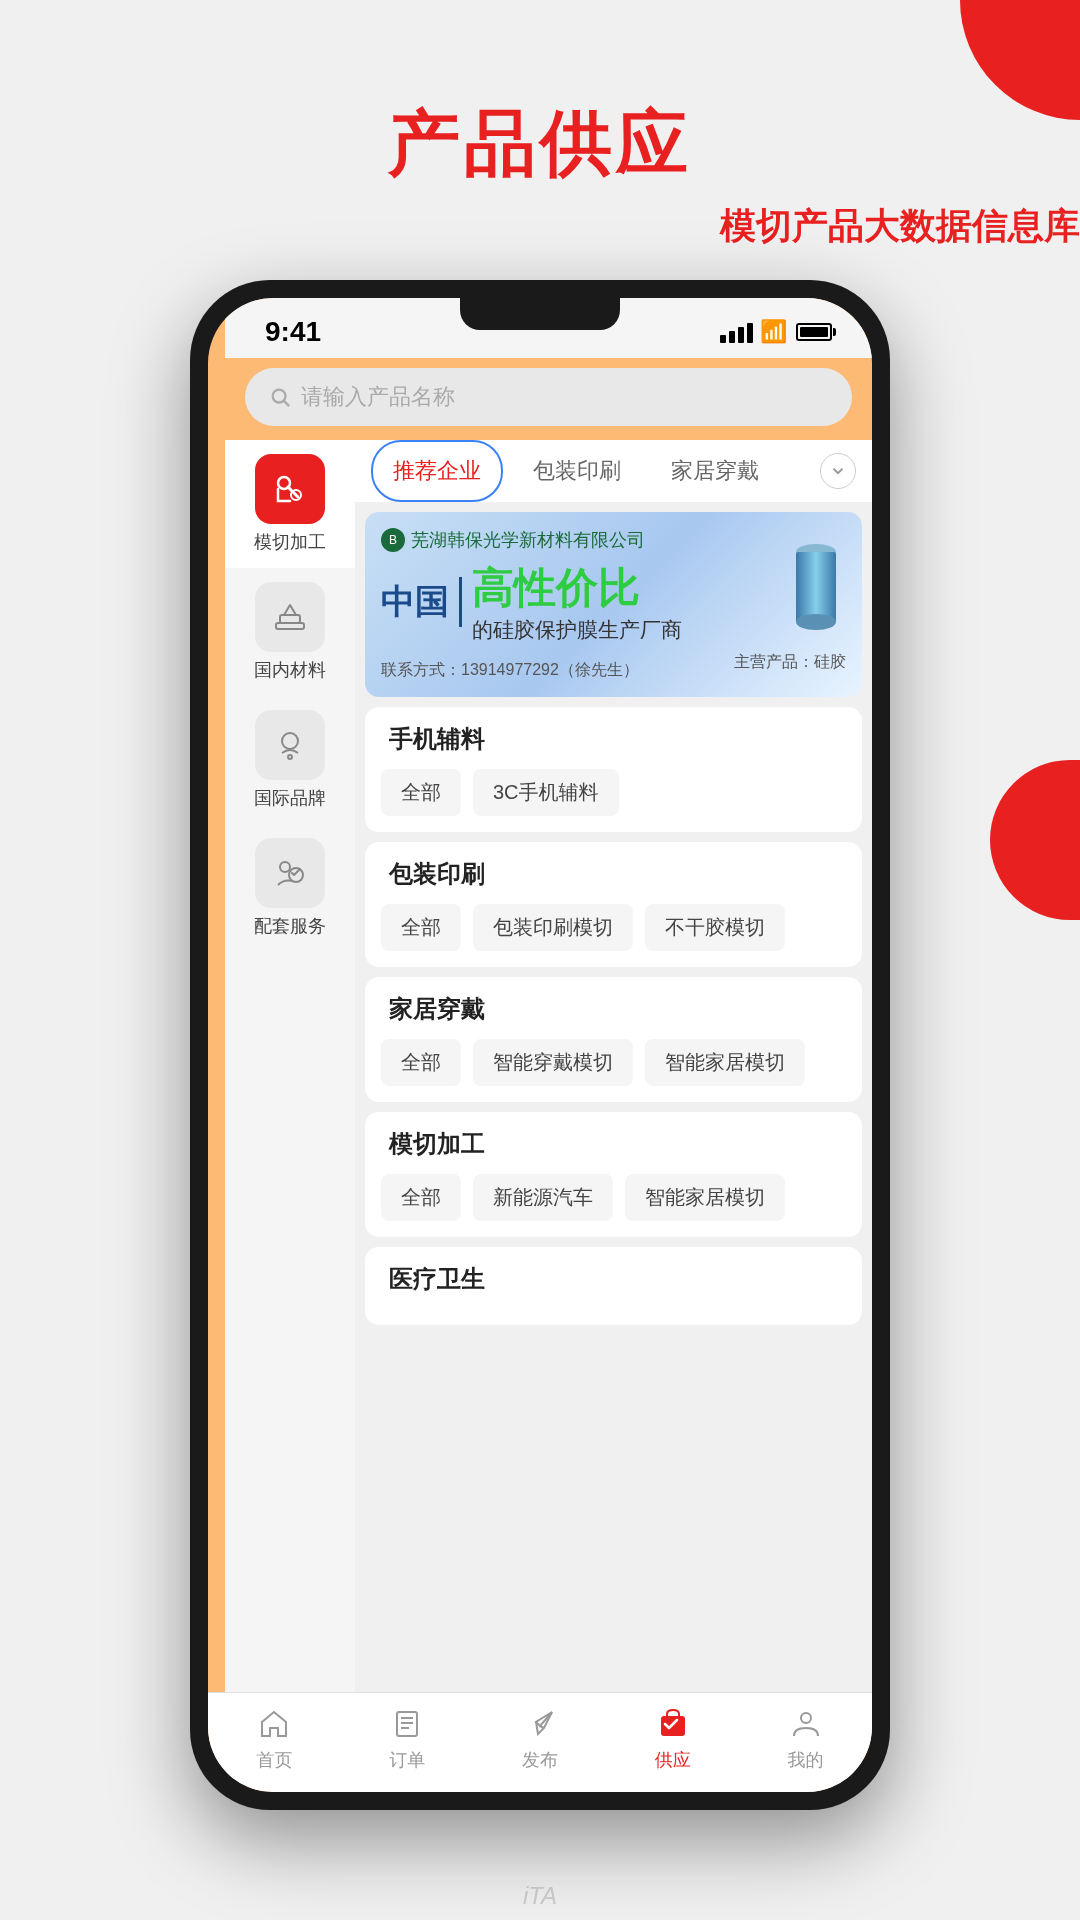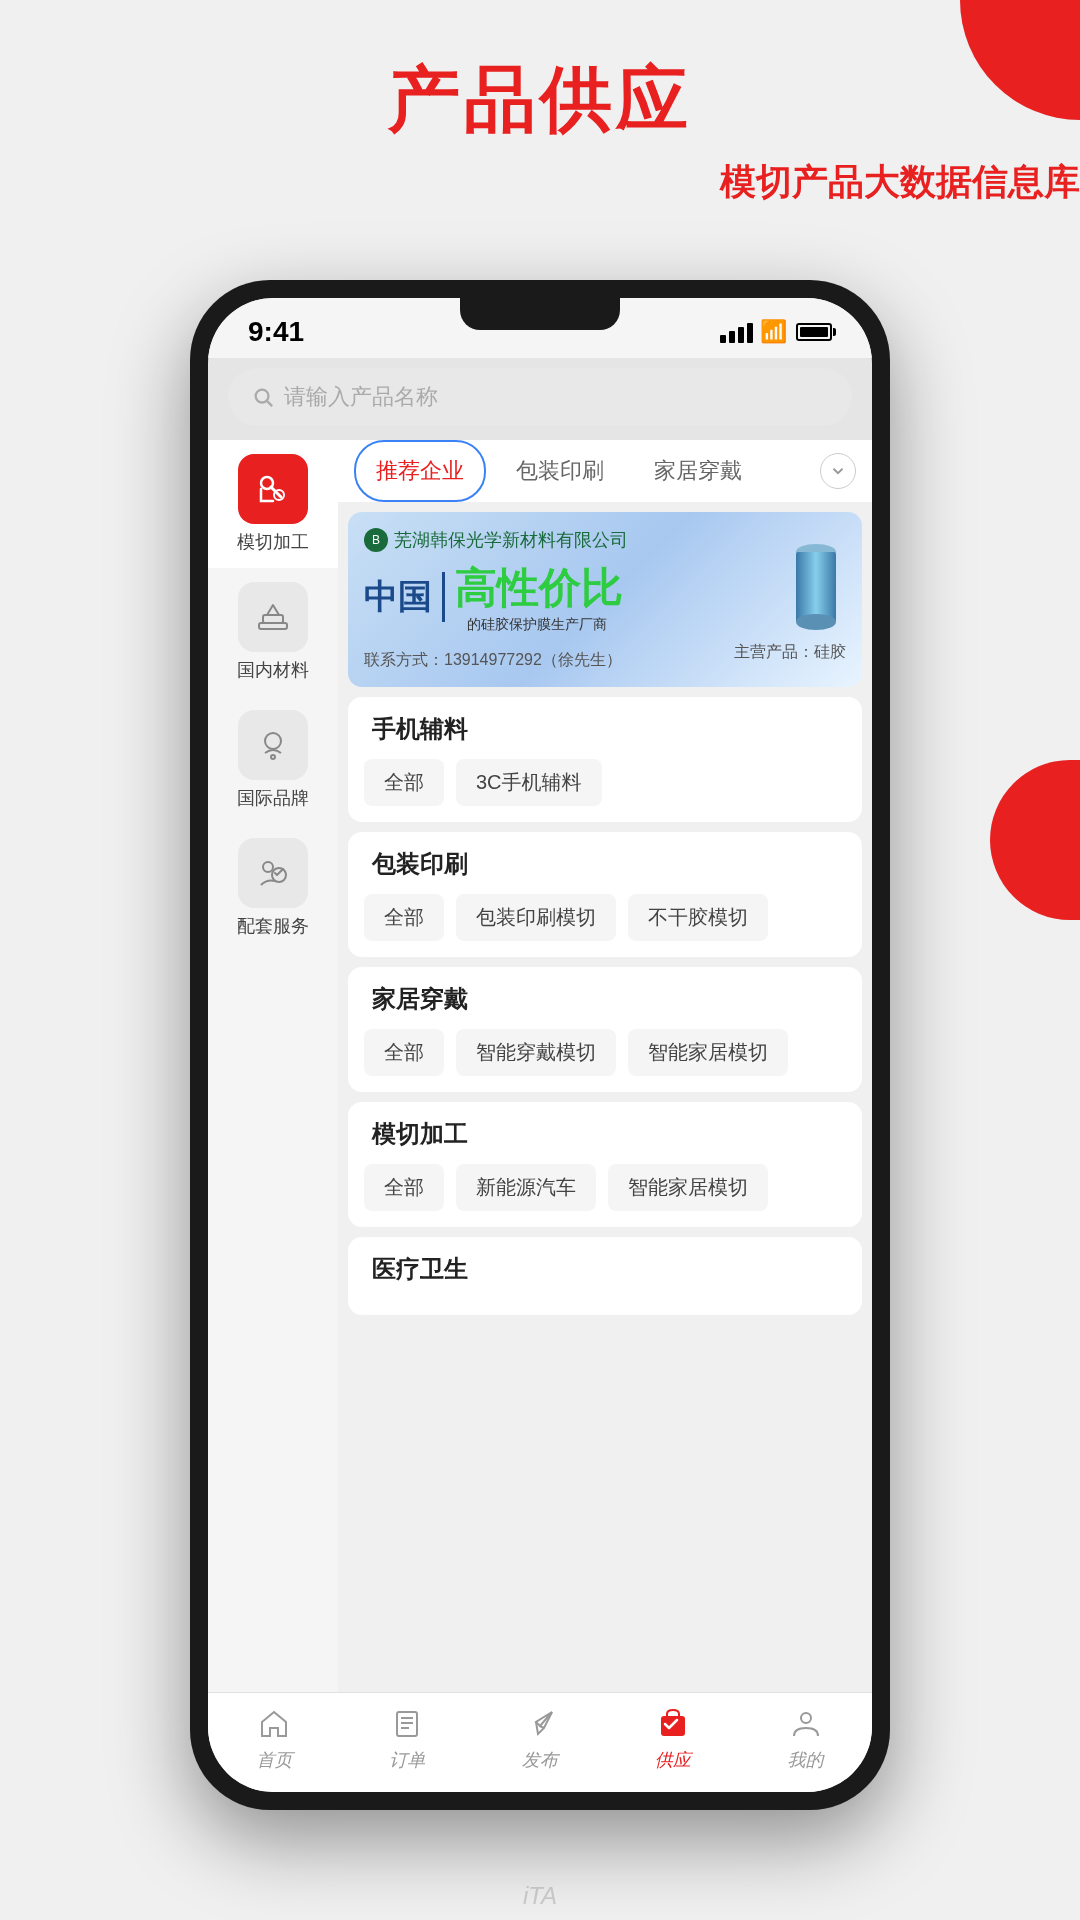--- a/index.html
+++ b/index.html
@@ -29,21 +29,21 @@
       top: 760px;
       width: 90px;
       height: 160px;
       background: #e82020;
       border-radius: 80px 0 0 80px;
     }
 
     
     .page-header {
       text-align: center;
-      padding-top: 52px;
+      padding-top: 96px;
       padding-bottom: 40px;
       position: relative;
       z-index: 2;
     }
     .page-header h1 {
       font-size: 72px;
       font-weight: 900;
       color: #e82020;
       letter-spacing: 4px;
     }
@@ -81,24 +81,25 @@
       transform: translateX(-50%);
       width: 160px;
       height: 32px;
       background: #1a1a1a;
       border-radius: 0 0 20px 20px;
       z-index: 10;
     }
     .phone-screen {
       width: 100%;
       height: 100%;
-      background: #e5e5e5;
+      background: #fdba74;
       border-radius: 65px;
       overflow: hidden;
       position: relative;
+      padding-left: 17px;
     }
 
     
     .status-bar {
       display: flex;
       justify-content: space-between;
       align-items: center;
       padding: 18px 40px 10px;
       background: #f5f5f5;
     }
@@ -298,23 +299,22 @@
       height: 50px;
       background: #1a4a8a;
       margin: 0 10px;
     }
     .banner-highlight {
       font-size: 42px;
       font-weight: 900;
       color: #2ecc40;
     }
     .banner-subtitle {
-      font-size: 14px;
+      font-size: 21px;
       color: #333;
-      margin-left: 12px;
     }
     .banner-contact {
       font-size: 16px;
       color: #555;
       margin-top: 8px;
     }
     .banner-product-tag {
       font-size: 16px;
       color: #555;
     }
@@ -353,21 +353,20 @@
       bottom: 0;
       left: 0;
       right: 0;
       height: 100px;
       background: #fff;
       border-top: 1px solid #e0e0e0;
       display: flex;
       align-items: center;
       justify-content: space-around;
       padding-bottom: 10px;
-      font-style: italic;
     }
     .nav-item {
       display: flex;
       flex-direction: column;
       align-items: center;
       gap: 4px;
       cursor: pointer;
     }
     .nav-icon {
       width: 40px;

